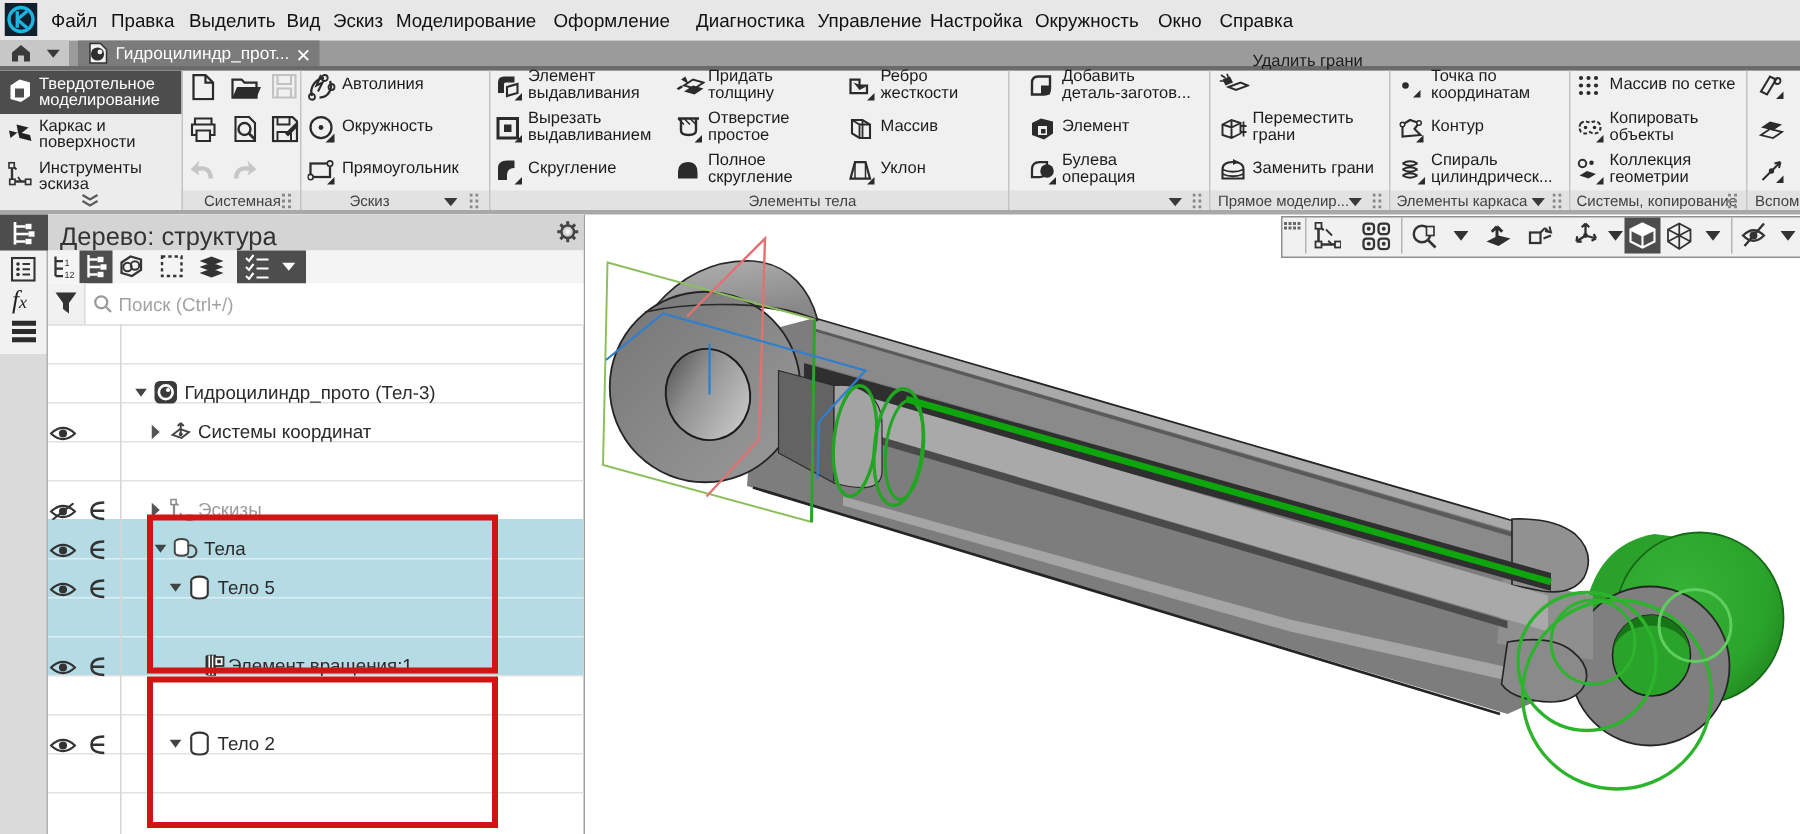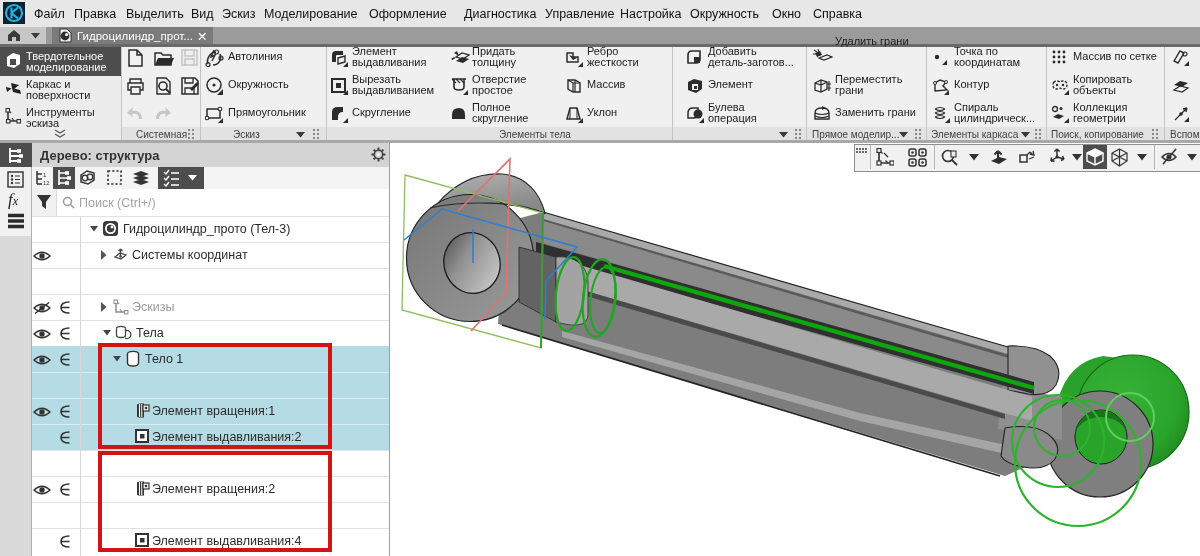--- a/index.html
+++ b/index.html
@@ -13,21 +13,21 @@
 #lblrow{left:0;top:127px;width:1200px;height:13px;background:#e2e2e2;}
 .sep{position:absolute;top:47px;width:1px;height:93px;background:#c4c4c4;}
 .t{position:absolute;font-size:11px;line-height:10.5px;color:#1c1c1c;white-space:nowrap;}
 .gl{position:absolute;top:129px;font-size:10px;color:#424242;white-space:nowrap;}
 #ribbotline{left:0;top:140px;width:1200px;height:3px;background:#a8a8a8;}
 #sidebar{left:0;top:143px;width:32px;height:413px;background:#f1f1f1;}
 #treepanel{left:32px;top:143px;width:357px;height:413px;background:#fff;border-right:1px solid #9f9f9f;}
 #treehead{left:32px;top:143px;width:357px;height:24px;background:#d4d4d4;}
 #treebar{left:32px;top:167px;width:357px;height:22px;background:#f4f4f4;}
 #searchrow{left:32px;top:189px;width:357px;height:27px;background:#fff;border-bottom:1px solid #d8d8d8;}
-.trow{position:absolute;left:32px;width:357px;height:26px;}
+.trow{position:absolute;left:32px;width:357px;height:26px;margin-top:33px;}
 .rtext{position:absolute;top:6px;font-size:12.5px;color:#2b2b2b;white-space:nowrap;}
 .gray{color:#9b9b9b;}
 .redbox{position:absolute;border:4px solid #d11414;}
 #vtoolbar{left:854px;top:144px;width:346px;height:26px;background:#f1f1f1;border:1px solid #8f8f8f;border-right:none;}
 </style></head>
 <body>
 <div id="app">
 <div class="ab" id="menubar"></div>
 <div class="ab" id="tabbar"></div>
 <div class="ab" id="tabline"></div>
@@ -365,21 +365,21 @@
 <svg class="ab" style="left:1035px;top:129px" width="6" height="10" viewBox="0 0 6 10">
       <g fill="#888">
         <rect x="0" y="0" width="2" height="2"></rect>
         <rect x="4" y="0" width="2" height="2"></rect>
         <rect x="0" y="4" width="2" height="2"></rect>
         <rect x="4" y="4" width="2" height="2"></rect>
         <rect x="0" y="8" width="2" height="2"></rect>
         <rect x="4" y="8" width="2" height="2"></rect>
       </g>
     </svg>
-<div class="gl" style="left:1051px">Поиск, копирование</div>
+<div class="gl" style="left:1051px">Системы, копирование</div>
 <svg class="ab" style="left:1152px;top:129px" width="6" height="10" viewBox="0 0 6 10">
       <g fill="#888">
         <rect x="0" y="0" width="2" height="2"></rect>
         <rect x="4" y="0" width="2" height="2"></rect>
         <rect x="0" y="4" width="2" height="2"></rect>
         <rect x="4" y="4" width="2" height="2"></rect>
         <rect x="0" y="8" width="2" height="2"></rect>
         <rect x="4" y="8" width="2" height="2"></rect>
       </g>
     </svg>
@@ -401,21 +401,21 @@
       <circle cx="5" cy="12" r="1.2" fill="#333"></circle>
       <path d="M8 5 h5 M8 8.5 h5 M8 12 h5" stroke="#333" stroke-width="1.2"></path>
     </svg>
 <div class="ab" style="left:8px;top:190px;font-family:'Liberation Serif',serif;font-style:italic;font-size:17px;color:#222">f<span style="font-size:12px">x</span></div>
 <svg class="ab" style="left:7px;top:213px" width="18" height="16" viewBox="0 0 18 16">
       <path d="M1 2.5 H17 M1 8 H17 M1 13.5 H17" stroke="#2b2b2b" stroke-width="3.4"></path>
     </svg>
 
 <div class="ab" id="treepanel"></div>
 <div class="ab" id="treehead"></div>
-<div class="ab" style="left:40px;top:148px;font-size:13px;font-weight:bold;color:#333">Дерево: структура</div>
+<div class="ab" style="left:40px;top:148px;font-size:17px;font-weight:normal;color:#333">Дерево: структура</div>
 <svg class="ab" style="left:371px;top:147px" width="15" height="15" viewBox="0 0 15 15">
       <g fill="none" stroke="#444" stroke-width="1.6">
         <circle cx="7.5" cy="7.5" r="4.2"></circle>
       </g>
       <g stroke="#444" stroke-width="2">
         <path d="M7.5 0.5 v2.5 M7.5 12 v2.5 M0.5 7.5 h2.5 M12 7.5 h2.5 M2.6 2.6 l1.8 1.8 M10.6 10.6 l1.8 1.8 M12.4 2.6 l-1.8 1.8 M4.4 10.6 l-1.8 1.8"></path>
       </g>
       <circle cx="7.5" cy="7.5" r="1.6" fill="#f4f4f4" stroke="none"></circle>
     </svg>
 <div class="ab" id="treebar"></div>
@@ -552,69 +552,60 @@
 <svg class="ab" style="left:25px;top:6px" width="15" height="15" viewBox="0 0 15 15">
         <path d="M12.5 2 Q4 2 4 7.5 Q4 13 12.5 13 M4.5 7.5 H12.5" stroke="#333" stroke-width="1.6" fill="none"></path>
       </svg>
 <svg class="ab" style="left:81px;top:10px" width="8" height="6" viewBox="0 0 8 6">
         <path d="M0 0 H8 L4 5.5 Z" fill="#444"></path>
       </svg>
 <svg class="ab" style="left:93px;top:4px" width="16" height="18" viewBox="0 0 16 18">
         <ellipse cx="8" cy="4" rx="5.5" ry="2.6" fill="#fff" stroke="#333" stroke-width="1.4"></ellipse>
         <path d="M2.5 4 V13 Q2.5 16 8 16 Q13.5 16 13.5 13 V4" fill="#fff" stroke="#333" stroke-width="1.4"></path>
       </svg>
-<div class="rtext" style="left:113px">Тело 1</div>
+<div class="rtext" style="left:113px">Тело 5</div>
     </div>
 
 
 <div class="trow" style="top:398px">
 <svg class="ab" style="left:1px;top:8px" width="18" height="12" viewBox="0 0 18 12">
         <path d="M1 6 Q9 -1.5 17 6 Q9 13.5 1 6 Z" fill="none" stroke="#333" stroke-width="1.4"></path>
         <circle cx="9" cy="6" r="2.7" fill="#333"></circle>
       </svg>
 <svg class="ab" style="left:25px;top:6px" width="15" height="15" viewBox="0 0 15 15">
         <path d="M12.5 2 Q4 2 4 7.5 Q4 13 12.5 13 M4.5 7.5 H12.5" stroke="#333" stroke-width="1.6" fill="none"></path>
       </svg>
 <svg class="ab" style="left:102px;top:4px" width="17" height="17" viewBox="0 0 17 17">
         <path d="M3 3 Q3 1.5 6 1.5 L10 1.5 L10 15.5 L6 15.5 Q3 15.5 3 14 Z" fill="#333"></path>
         <path d="M5.5 2 V15 M7.8 2 V15" stroke="#fff" stroke-width="1.1"></path>
         <rect x="9" y="3" width="6" height="6" fill="#fff" stroke="#333" stroke-width="1.2"></rect>
         <rect x="10.8" y="4.8" width="2.4" height="2.4" fill="#333"></rect>
       </svg>
 <div class="rtext" style="left:120px">Элемент вращения:1</div>
     </div>
 
-<div class="trow" style="top:424px">
-<svg class="ab" style="left:25px;top:6px" width="15" height="15" viewBox="0 0 15 15">
-        <path d="M12.5 2 Q4 2 4 7.5 Q4 13 12.5 13 M4.5 7.5 H12.5" stroke="#333" stroke-width="1.6" fill="none"></path>
-      </svg>
-<svg class="ab" style="left:102px;top:4px" width="17" height="17" viewBox="0 0 17 17">
-        <rect x="2" y="2" width="12" height="12" fill="#fff" stroke="#333" stroke-width="2"></rect>
-        <rect x="6" y="6" width="4.5" height="4.5" fill="#333"></rect>
-      </svg>
-<div class="rtext" style="left:120px">Элемент выдавливания:2</div>
-    </div>
-
-
-<div class="trow" style="top:476px">
+
+<div class="trow" style="top:450px">
 <svg class="ab" style="left:1px;top:8px" width="18" height="12" viewBox="0 0 18 12">
         <path d="M1 6 Q9 -1.5 17 6 Q9 13.5 1 6 Z" fill="none" stroke="#333" stroke-width="1.4"></path>
         <circle cx="9" cy="6" r="2.7" fill="#333"></circle>
       </svg>
 <svg class="ab" style="left:25px;top:6px" width="15" height="15" viewBox="0 0 15 15">
         <path d="M12.5 2 Q4 2 4 7.5 Q4 13 12.5 13 M4.5 7.5 H12.5" stroke="#333" stroke-width="1.6" fill="none"></path>
       </svg>
-<svg class="ab" style="left:102px;top:4px" width="17" height="17" viewBox="0 0 17 17">
-        <path d="M3 3 Q3 1.5 6 1.5 L10 1.5 L10 15.5 L6 15.5 Q3 15.5 3 14 Z" fill="#333"></path>
-        <path d="M5.5 2 V15 M7.8 2 V15" stroke="#fff" stroke-width="1.1"></path>
-        <rect x="9" y="3" width="6" height="6" fill="#fff" stroke="#333" stroke-width="1.2"></rect>
-        <rect x="10.8" y="4.8" width="2.4" height="2.4" fill="#333"></rect>
-      </svg>
-<div class="rtext" style="left:120px">Элемент вращения:2</div>
+<svg class="ab" style="left:81px;top:10px" width="8" height="6" viewBox="0 0 8 6">
+        <path d="M0 0 H8 L4 5.5 Z" fill="#444"></path>
+      </svg>
+<svg class="ab" style="left:93px;top:4px" width="16" height="18" viewBox="0 0 16 18">
+        <ellipse cx="8" cy="4" rx="5.5" ry="2.6" fill="#fff" stroke="#333" stroke-width="1.4"></ellipse>
+        <path d="M2.5 4 V13 Q2.5 16 8 16 Q13.5 16 13.5 13 V4" fill="#fff" stroke="#333" stroke-width="1.4"></path>
+      </svg>
+<div class="rtext" style="left:113px">Тело 2</div>
     </div>
+
 
 
 <div class="trow" style="top:528px">
 <svg class="ab" style="left:25px;top:6px" width="15" height="15" viewBox="0 0 15 15">
         <path d="M12.5 2 Q4 2 4 7.5 Q4 13 12.5 13 M4.5 7.5 H12.5" stroke="#333" stroke-width="1.6" fill="none"></path>
       </svg>
 <svg class="ab" style="left:102px;top:4px" width="17" height="17" viewBox="0 0 17 17">
         <rect x="2" y="2" width="12" height="12" fill="#fff" stroke="#333" stroke-width="2"></rect>
         <rect x="6" y="6" width="4.5" height="4.5" fill="#333"></rect>
       </svg>

